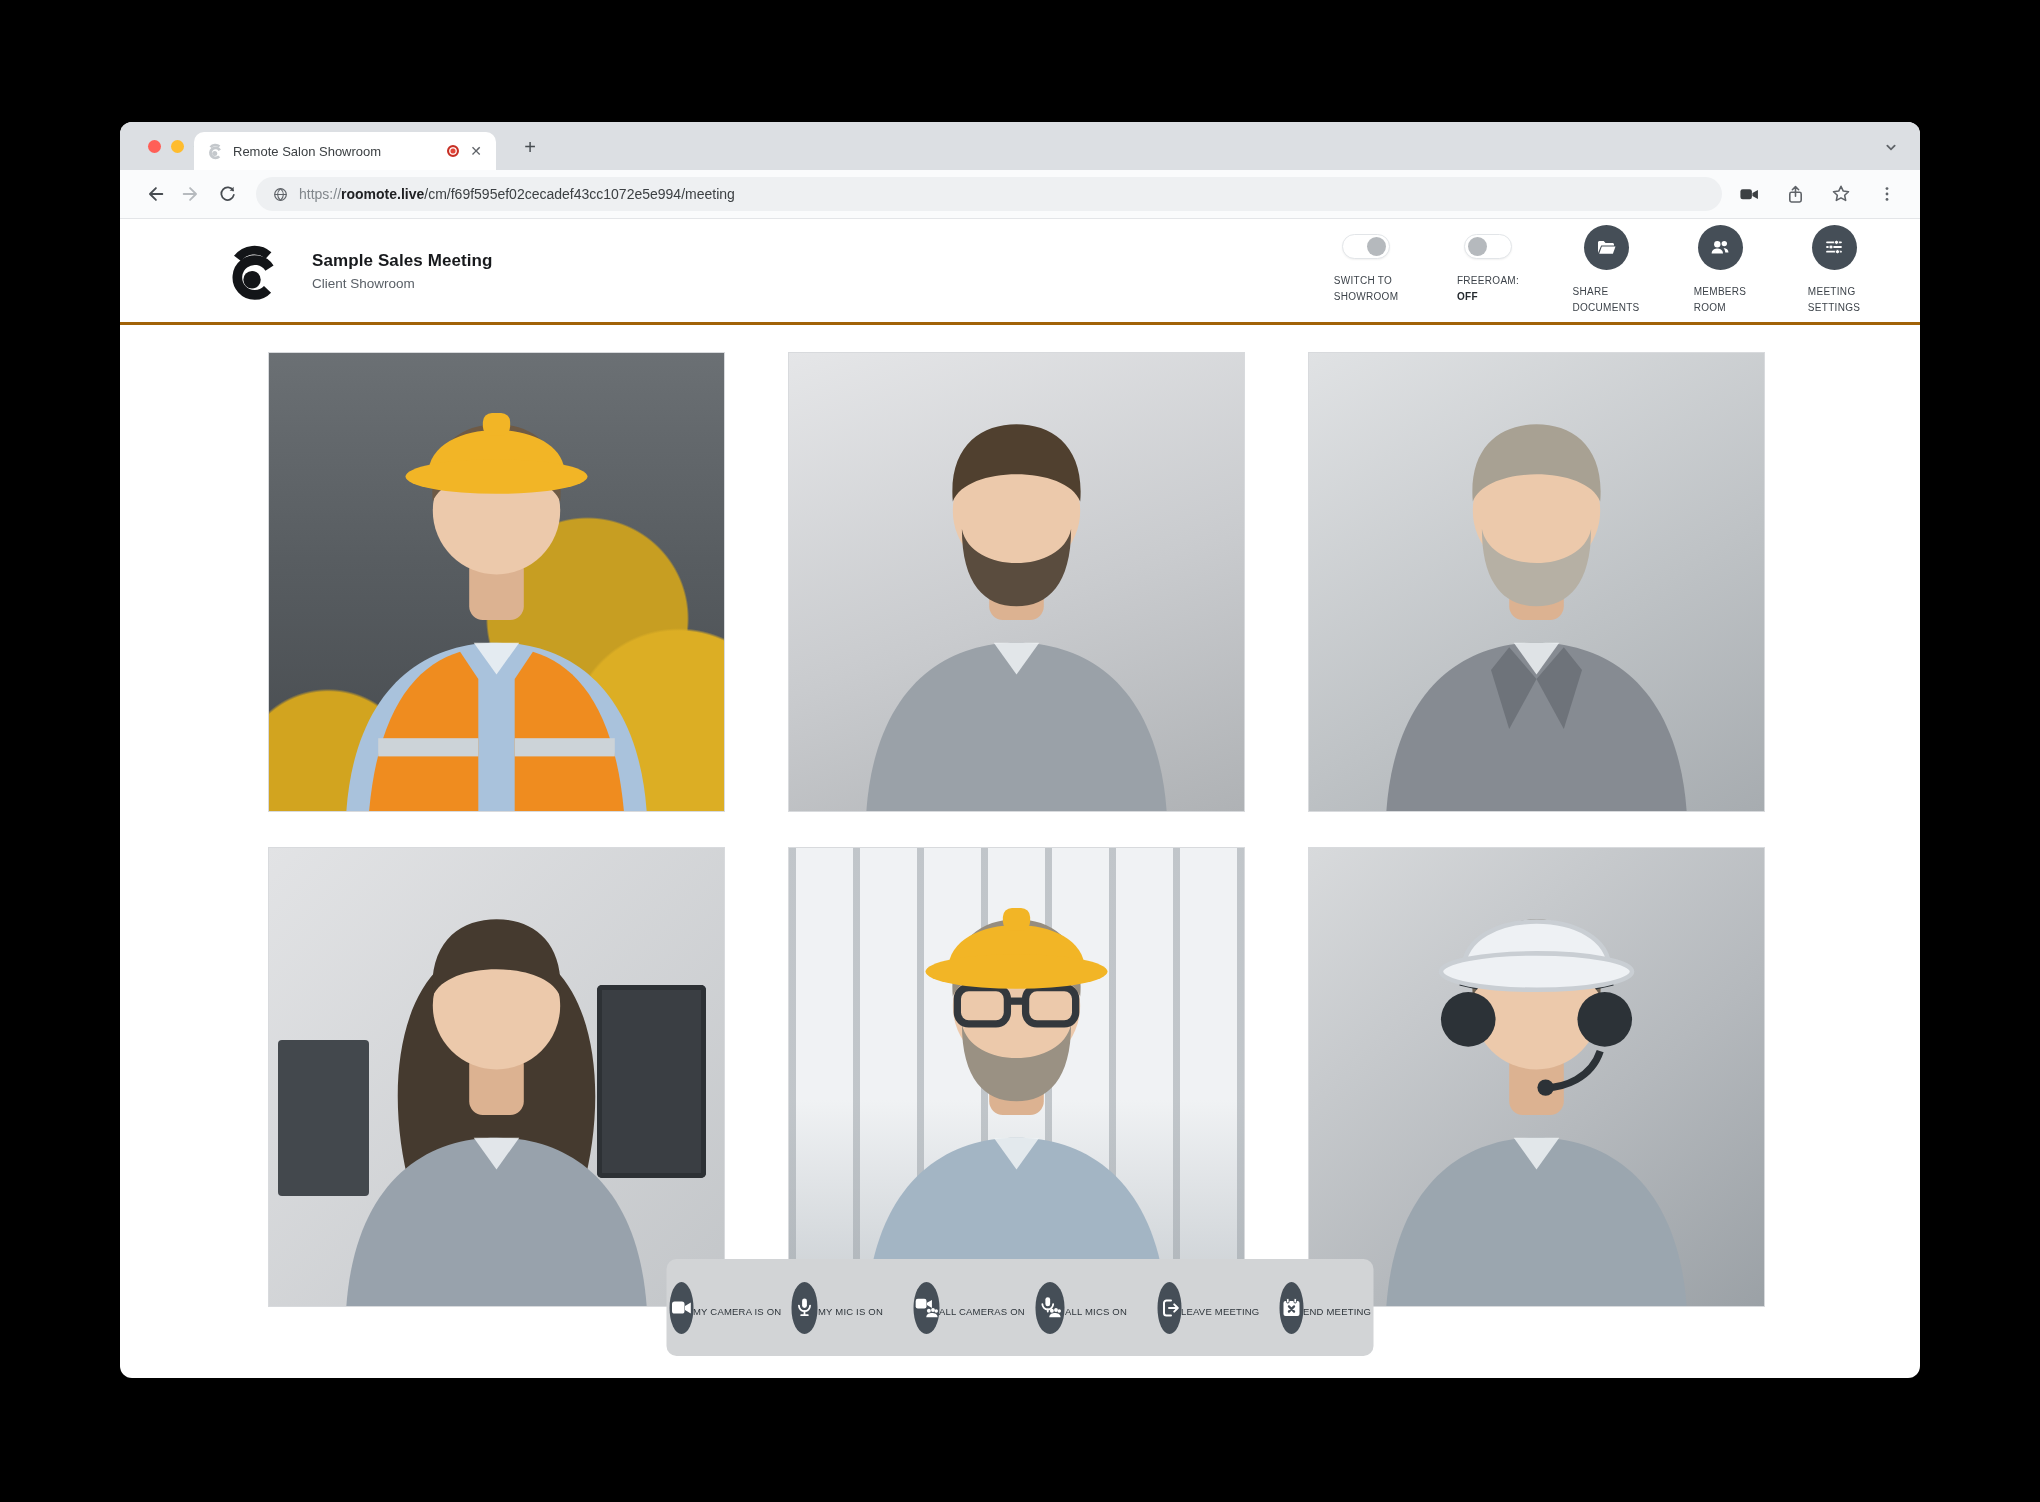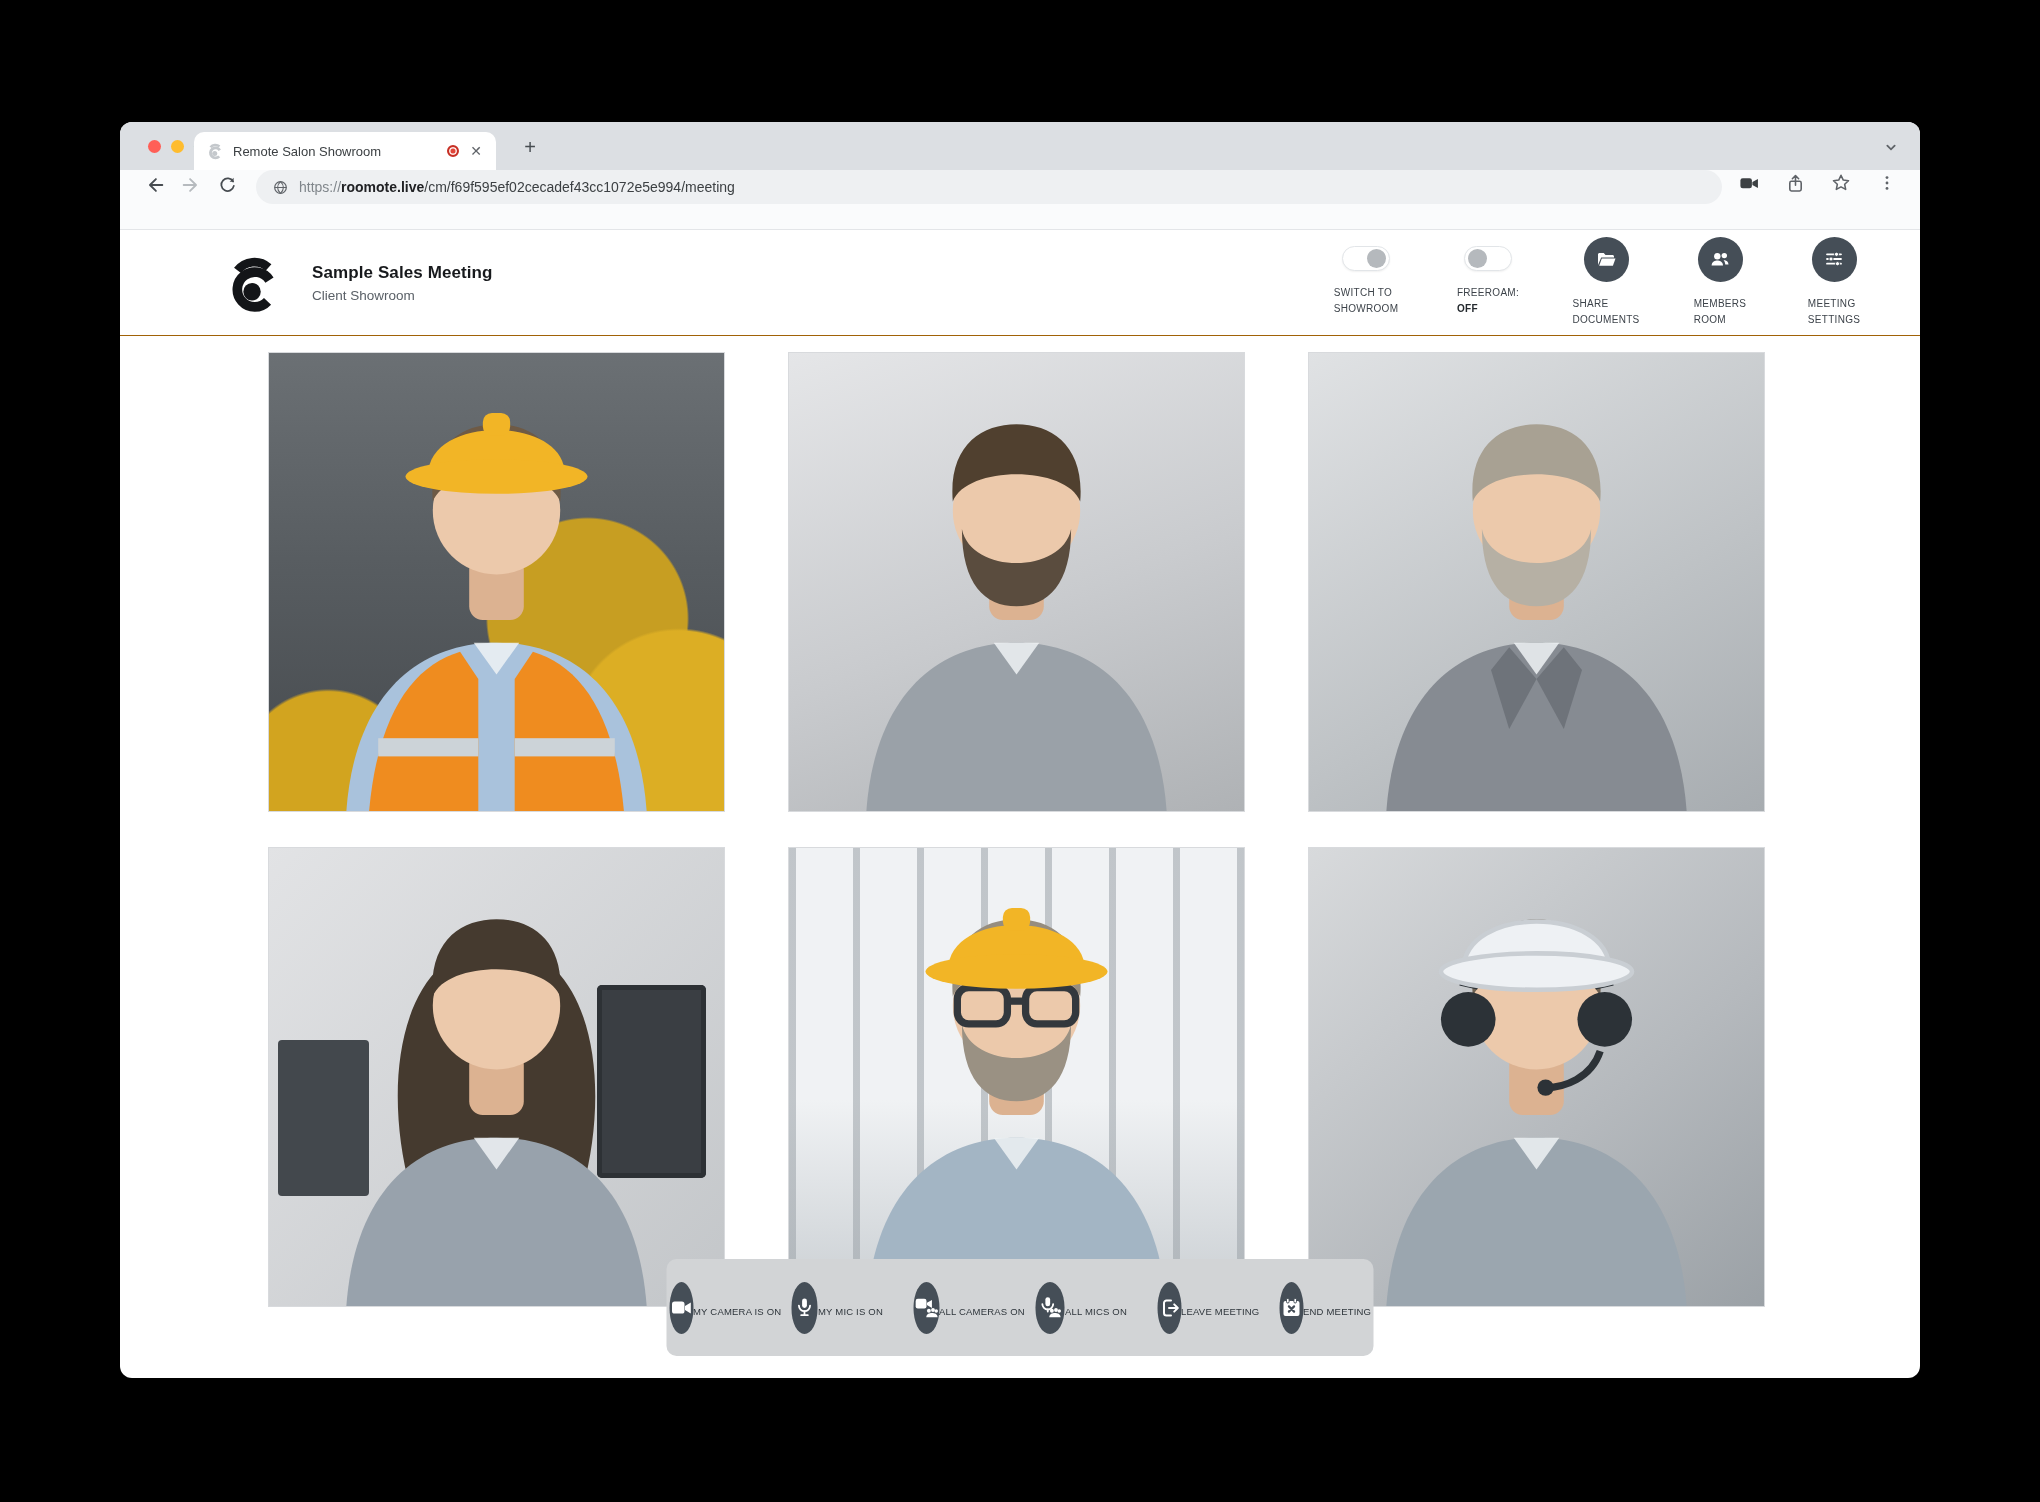--- a/index.html
+++ b/index.html
@@ -14,32 +14,32 @@
   .light{width:13px;height:13px;border-radius:50%}
   .light.red{background:#ff5f57}.light.yellow{background:#febc2e}.light.green{background:#28c840}
   .tab{position:absolute;left:74px;top:10px;height:38px;width:302px;background:#fff;border-radius:10px 10px 0 0;display:flex;align-items:center;padding:0 12px;gap:9px}
   .tab-title{flex:1;font-size:13px;color:#3c4043;white-space:nowrap;overflow:hidden;text-overflow:ellipsis}
   .rec-dot{width:12px;height:12px;border-radius:50%;background:#e04538;border:2px solid #c62f24;box-shadow:inset 0 0 0 1.5px #fde8e6;flex:none}
   .tab-close{font-size:14px;color:#5f6368;line-height:1;background:none;border:none;cursor:default;padding:2px}
   .newtab{position:absolute;left:394px;top:11px;width:32px;height:28px;border:none;background:none;font-size:20px;color:#474c51;line-height:26px;text-align:center}
   .strip-chevron{position:absolute;right:18px;top:14px;width:22px;height:22px}
 
   
-  .toolbar{height:60px;background:#fafbfc;border-bottom:1px solid #e3e5e8;display:flex;align-items:flex-start;padding:0 16px 0 20px}
+  .toolbar{height:49px;background:#fafbfc;border-bottom:1px solid #e3e5e8;display:flex;align-items:center;padding:0 16px 0 20px}
   .navbtn{width:30px;height:30px;border:none;background:none;display:flex;align-items:center;justify-content:center;margin-right:6px}
   .omnibox{flex:1;height:34px;background:#eef0f2;border-radius:17px;display:flex;align-items:center;padding:0 16px;margin:0 14px 0 8px;min-width:0}
   .url{font-size:14px;white-space:nowrap;overflow:hidden;margin-left:10px}
   .url .scheme{color:#80868b}
   .url .domain{color:#202124;font-weight:700}
   .url .path{color:#3c4043}
   .toolbar-icons{display:flex;align-items:center;gap:20px;padding-right:4px}
   .toolbar-icons button{border:none;background:none;display:flex;align-items:center;justify-content:center;width:26px;height:26px}
 
   
-  .app-header{height:106px;background:#fff;border-bottom:1px solid #a16207;display:flex;align-items:center;padding:0 44px 0 102px}
+  .app-header{height:106px;background:#fff;border-bottom:3px solid #a16207;display:flex;align-items:center;padding:0 44px 0 102px}
   .logo{width:62px;height:62px;flex:none}
   .meeting-titles{margin-left:28px}
   .meeting-title{font-size:17px;font-weight:700;color:#17191c;letter-spacing:.1px}
   .meeting-subtitle{font-size:13.5px;color:#5a6067;margin-top:5px}
   .hdr-right{margin-left:auto;display:flex;align-items:flex-start;gap:30px}
   .toggle-group{display:flex;flex-direction:column;align-items:center;margin-top:9px;width:92px}
   .switch{width:48px;height:25px;border-radius:13px;background:#fff;border:1px solid #e2e5e8;position:relative;box-shadow:0 1px 2px rgba(0,0,0,.06)}
   .switch .knob{position:absolute;top:2px;width:19px;height:19px;border-radius:50%;background:#b5b9bd}
   .switch.on .knob{right:3px}
   .switch.off .knob{left:3px}

